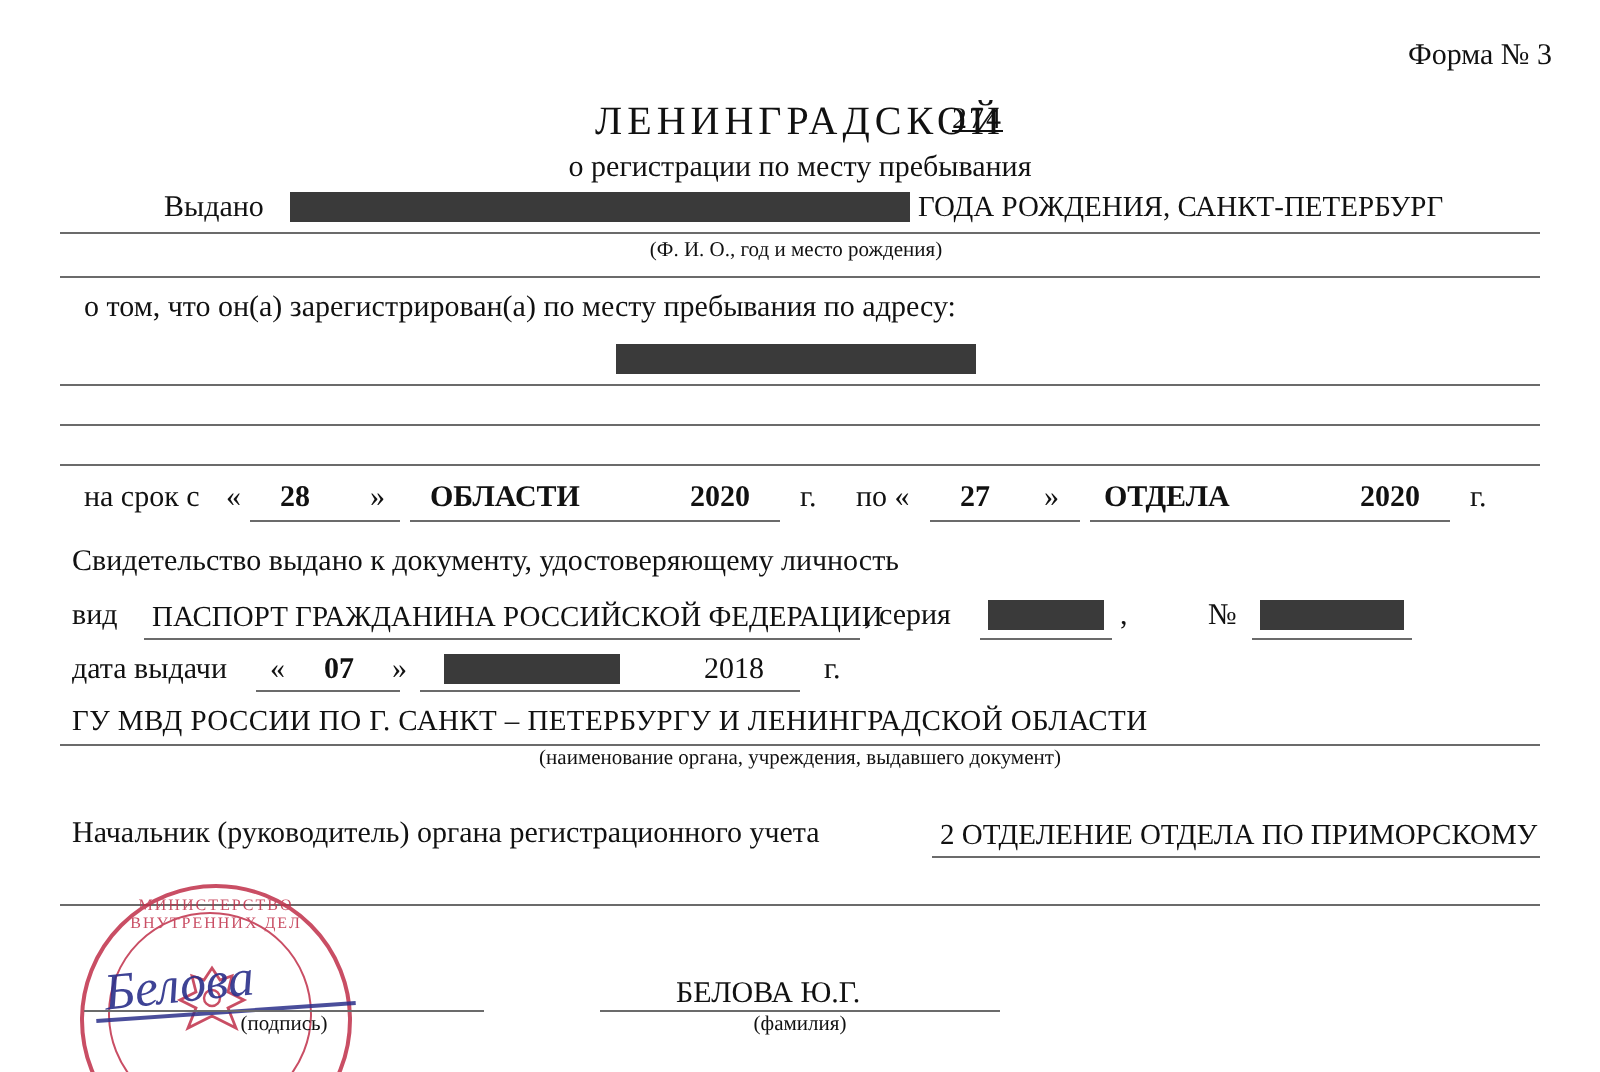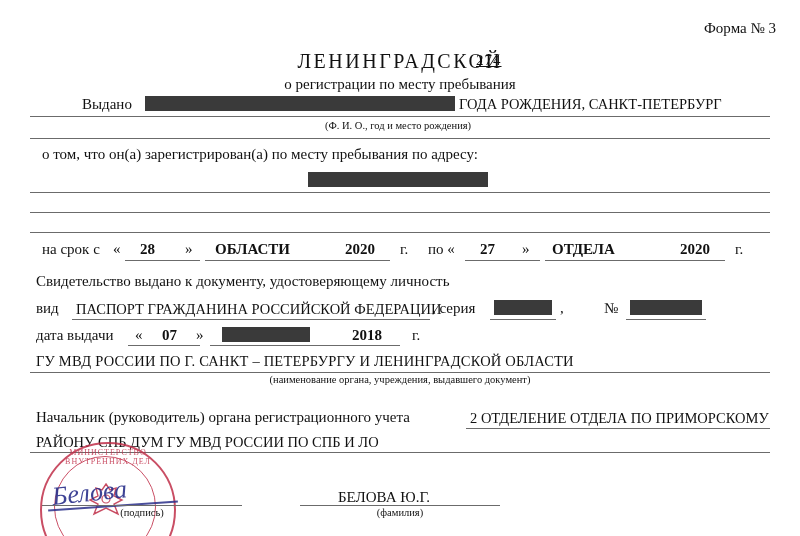--- a/index.html
+++ b/index.html
@@ -178,33 +178,32 @@
   <div class="abs label" style="top:300px; left:560px;">,</div>
   <div class="abs label" style="top:300px; left:604px;">№</div>
   <div class="abs redacted" style="top:300px; left:630px; width:72px;"></div>
   <div class="abs rule" style="top:319px; left:626px; width:80px;"></div>
 
   <div class="abs label" style="top:327px; left:36px;">дата выдачи</div>
   <div class="abs label" style="top:327px; left:135px;">«</div>
   <div class="abs label" style="top:327px; left:162px; font-weight:bold;">07</div>
   <div class="abs label" style="top:327px; left:196px;">»</div>
   <div class="abs redacted" style="top:327px; left:222px; width:88px;"></div>
-  <div class="abs label" style="top:327px; left:352px; font-weight:bold;">2018</div>
+  <div class="abs label" style="top:327px; left:352px; font-weight:normal;">2018</div>
   <div class="abs label" style="top:327px; left:412px;">г.</div>
   <div class="abs rule" style="top:345px; left:128px; width:72px;"></div>
   <div class="abs rule" style="top:345px; left:210px; width:190px;"></div>
 
   <div class="abs underline-text" style="top:353px; left:36px; letter-spacing:0.2px;">ГУ  МВД  РОССИИ  ПО  Г. САНКТ – ПЕТЕРБУРГУ  И  ЛЕНИНГРАДСКОЙ ОБЛАСТИ</div>
   <div class="abs rule" style="top:372px; left:30px; width:740px;"></div>
   <div class="abs small-caption" style="top:374px; left:190px; width:420px;">(наименование органа, учреждения, выдавшего документ)</div>
 
   <div class="abs label" style="top:409px; left:36px;">Начальник (руководитель) органа регистрационного учета</div>
   <div class="abs underline-text" style="top:410px; left:470px;">2 ОТДЕЛЕНИЕ ОТДЕЛА  ПО ПРИМОРСКОМУ</div>
   <div class="abs rule" style="top:428px; left:466px; width:304px;"></div>
-  <div class="abs underline-text" style="top:434px; left:36px;">РАЙОНУ СПБ ДУМ  ГУ  МВД  РОССИИ  ПО  СПБ  И  ЛО</div>
   <div class="abs rule" style="top:452px; left:30px; width:740px;"></div>
 
   <div class="abs" style="top:442px; left:40px;">
     <div class="stamp">
       <div class="stamp-inner"></div>
       <div class="stamp-text" style="top:6px;">МИНИСТЕРСТВО ВНУТРЕННИХ ДЕЛ</div>
 
       <svg class="stamp-eagle" viewBox="0 0 40 44">
         <path d="M20 4 L24 10 L30 8 L28 16 L36 20 L28 24 L32 34 L20 28 L8 34 L12 24 L4 20 L12 16 L10 8 L16 10 Z" fill="none" stroke="#c0304a" stroke-width="1.4"></path>
         <circle cx="20" cy="19" r="4" fill="none" stroke="#c0304a" stroke-width="1.2"></circle>

